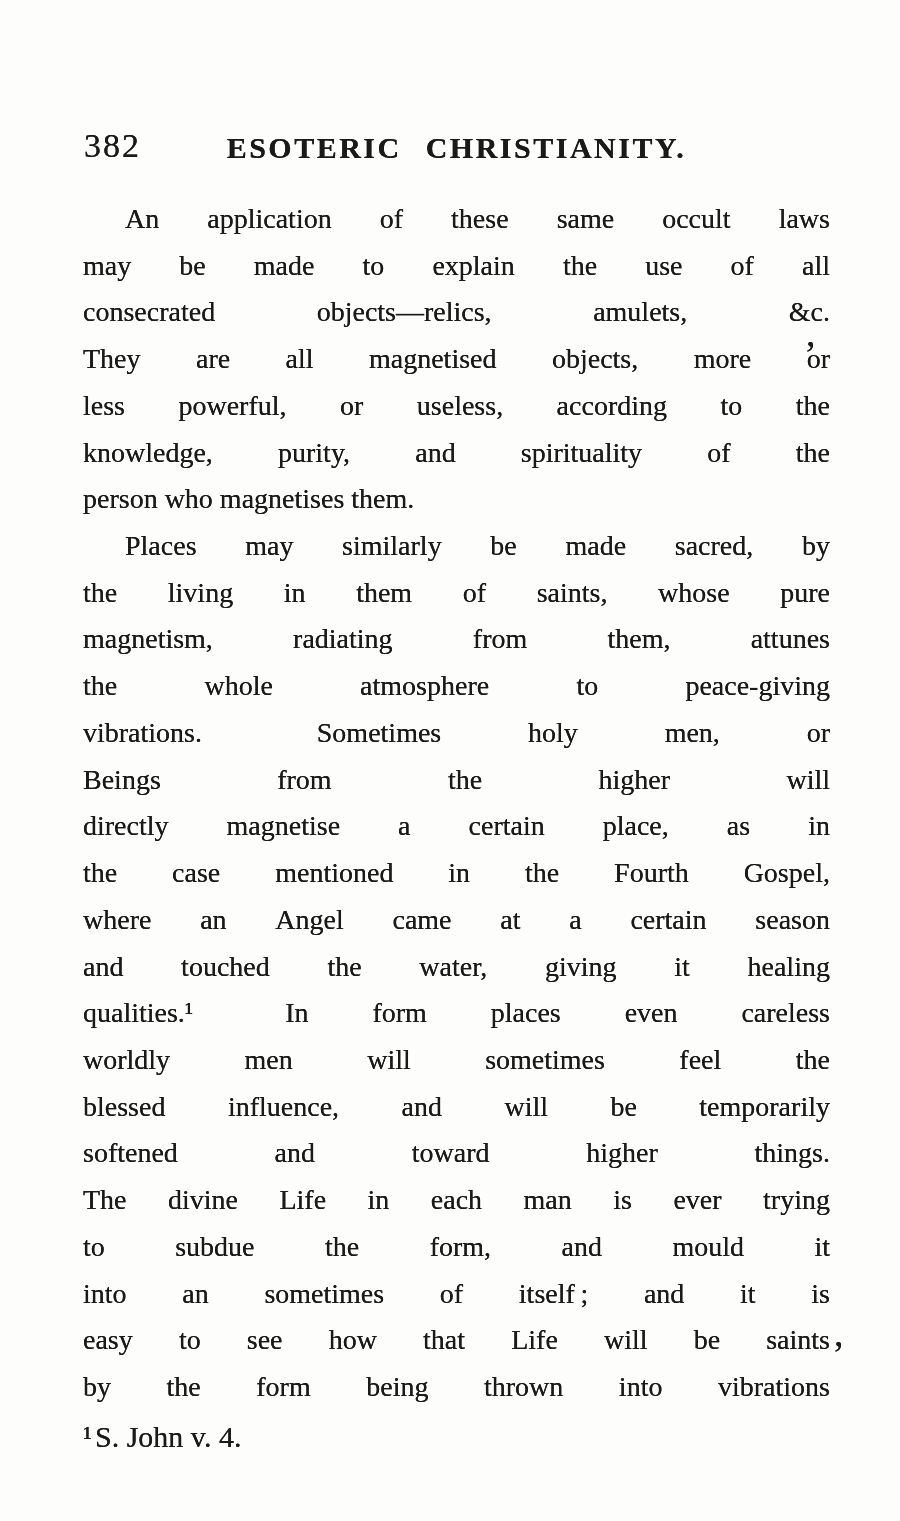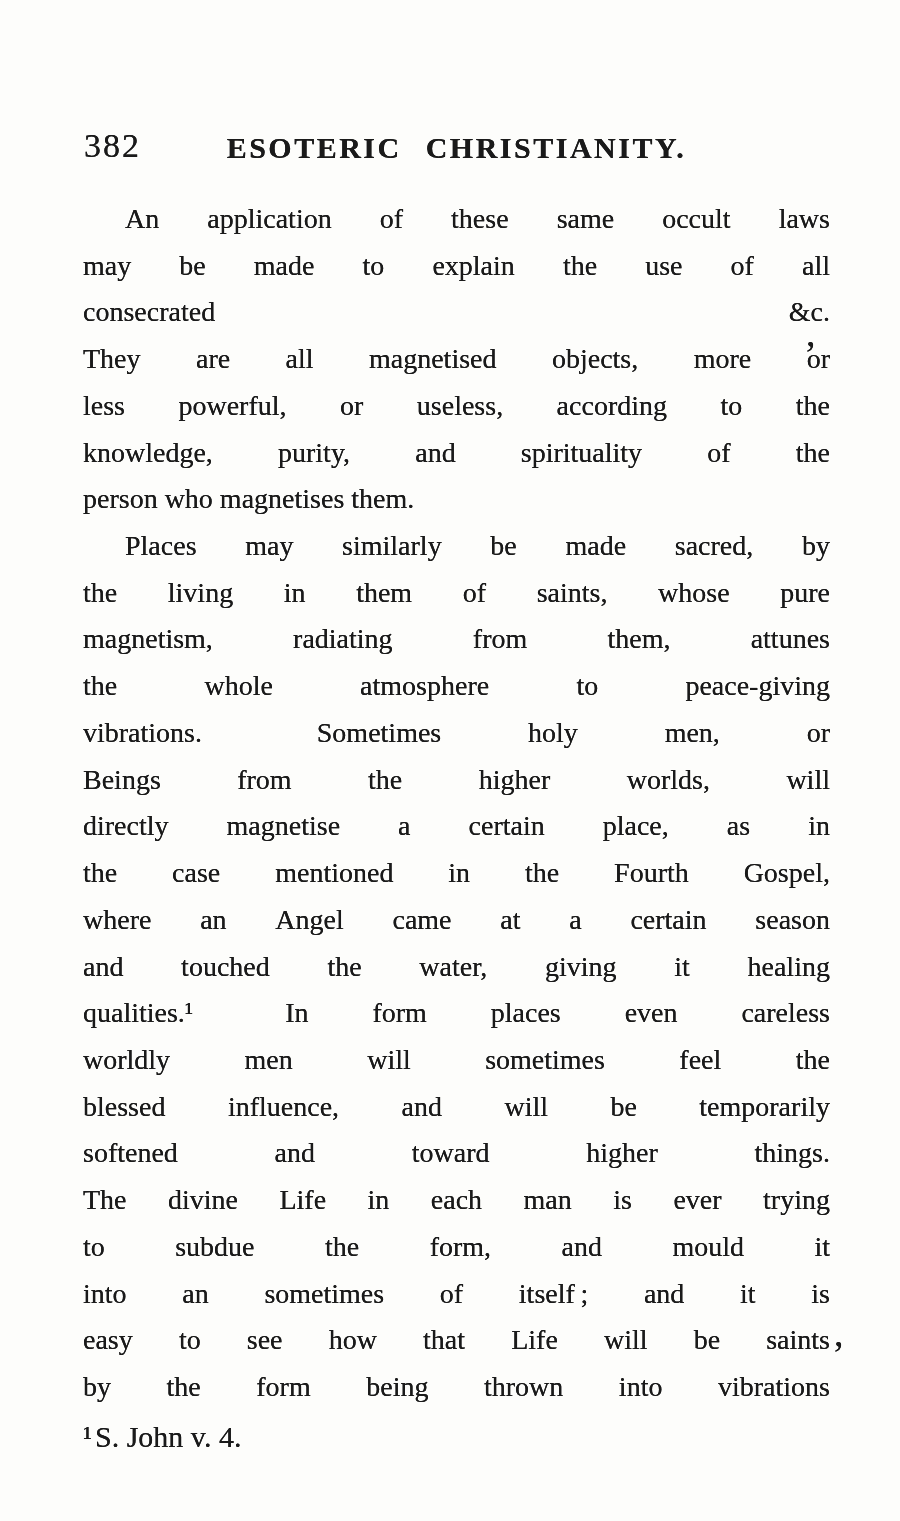--- a/index.html
+++ b/index.html
@@ -100,20 +100,22 @@
         <span class="word">made</span>
         <span class="word">to</span>
         <span class="word">explain</span>
         <span class="word">the</span>
         <span class="word">use</span>
         <span class="word">of</span>
         <span class="word">all</span>
       </div>
       <div class="line justify">
         <span class="word">consecrated</span>
+        <span class="word">objects—relics,</span>
+        <span class="word">amulets,</span>
         <span class="word">&amp;c.</span>
       </div>
       <div class="line justify">
         <span class="word">They</span>
         <span class="word">are</span>
         <span class="word">all</span>
         <span class="word">magnetised</span>
         <span class="word">objects,</span>
         <span class="word">more</span>
         <span class="word">or</span>
@@ -174,21 +176,20 @@
         <span class="word">Sometimes</span>
         <span class="word">holy</span>
         <span class="word">men,</span>
         <span class="word">or</span>
       </div>
       <div class="line justify">
         <span class="word">Beings</span>
         <span class="word">from</span>
         <span class="word">the</span>
         <span class="word">higher</span>
-        <span class="word">worlds,</span>
         <span class="word">will</span>
       </div>
       <div class="line justify">
         <span class="word">directly</span>
         <span class="word">magnetise</span>
         <span class="word">a</span>
         <span class="word">certain</span>
         <span class="word">place,</span>
         <span class="word">as</span>
         <span class="word">in</span>

